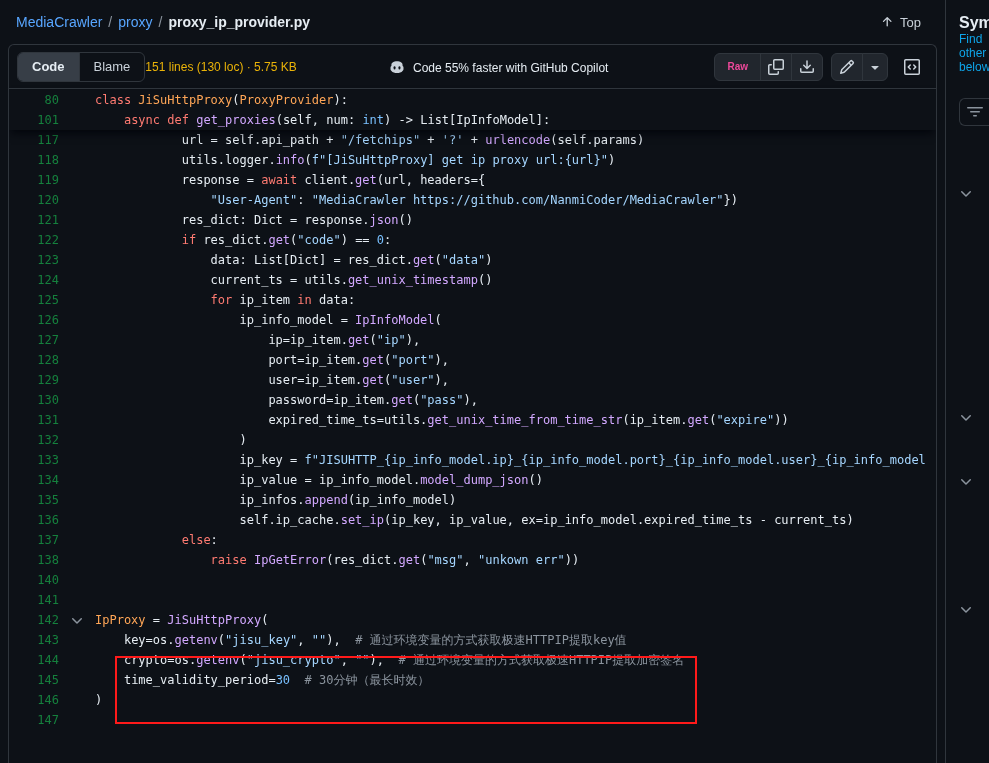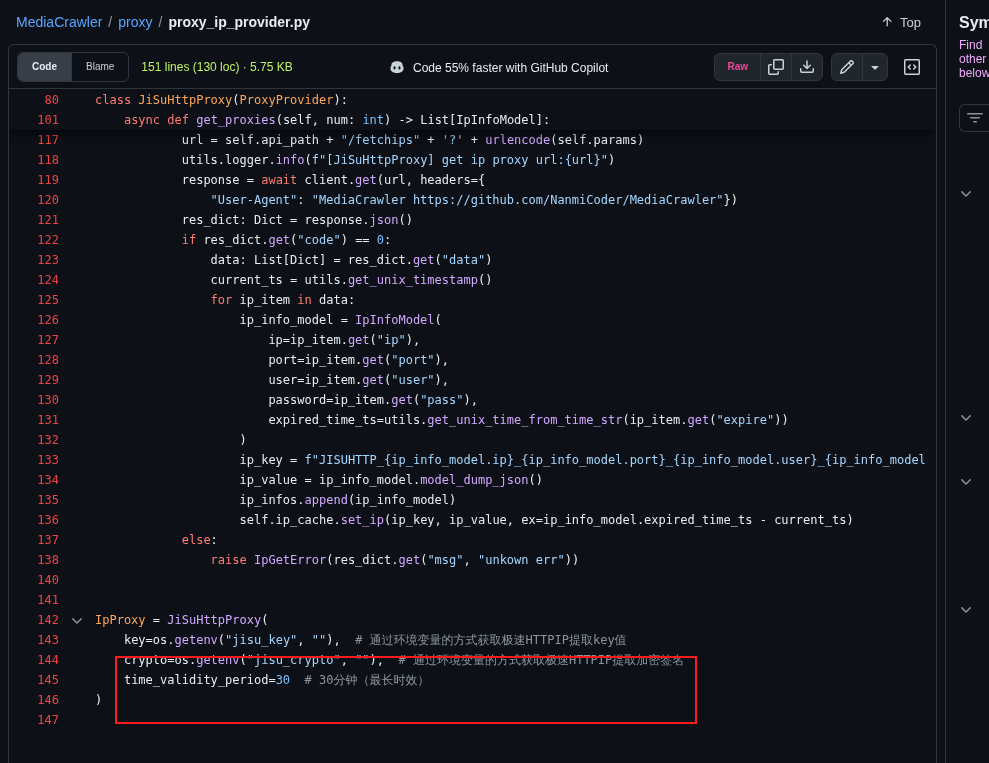--- a/index.html
+++ b/index.html
@@ -14,57 +14,57 @@
   .breadcrumb-bar{height:44px;display:flex;align-items:center;justify-content:space-between;padding:0 16px}
   .crumbs{display:flex;align-items:center;gap:6px;font-size:14px;color:#8b949e;white-space:nowrap}
   .crumb-link{color:#58a6ff;text-decoration:none;cursor:pointer}
   .crumb-file{color:#e6edf3;font-weight:700}
   .top-btn{display:flex;gap:6px;font-size:13px;color:#c9d1d9;padding:4px 8px;border-radius:6px}
 
   
   .file-box{position:absolute;left:8px;right:8px;top:44px;bottom:0;border:1px solid #30363d;border-bottom:none;border-radius:6px 6px 0 0;background:#0d1117;overflow:hidden}
   .toolbar{height:44px;border-bottom:1px solid #30363d;display:flex;align-items:center;padding:0 8px;position:relative}
   .seg{display:inline-flex;height:30px;border:1px solid #30363d;border-radius:6px;overflow:hidden;flex:none}
-  .seg-btn{padding:1px 14px;font-size:10px;color:#c9d1d9;display:flex;align-items:center}
+  .seg-btn{padding:1px 14px;font-size:13px;color:#c9d1d9;display:flex;align-items:center}
   .seg-btn.active{background:#373e47;color:#e6edf3;font-weight:700}
   .seg-btn + .seg-btn{border-left:1px solid #30363d}
-  .meta{color:#bef264;font-size:12px;margin-left:12px;white-space:nowrap}
+  .meta{color:#eab308;font-size:12px;white-space:nowrap}
   .copilot{position:absolute;left:380px;top:50%;transform:translateY(-50%);display:flex;align-items:flex-end;gap:8px;font-size:12px;color:#e6edf3;white-space:nowrap}
   .tb-right{position:absolute;right:8px;top:50%;transform:translateY(-50%);display:flex;align-items:center;gap:8px}
   .btn-group{display:inline-flex}
   .btn{height:28px;display:inline-flex;align-items:center;justify-content:center;background:#21262d;border:1px solid #30363d;color:#ec4899;font-size:10px;font-weight:700;padding:0 12px}
   .btn-group .btn + .btn{margin-left:-1px}
   .btn-group .btn:first-child{border-radius:6px 0 0 6px}
   .btn-group .btn:last-child{border-radius:0 6px 6px 0}
   .icon-btn{width:32px;padding:0}
   .narrow{width:26px}
   .ghost-btn{width:32px;height:28px;display:inline-flex;align-items:center;justify-content:center;border-radius:6px}
 
   
   .code-body{position:absolute;top:45px;left:0;right:0;bottom:0;font-family:"DejaVu Sans Mono","Liberation Mono",monospace;font-size:12px;line-height:20px}
   .rows{padding-top:20px;position:relative;z-index:1}
   .row{display:flex;height:20px;white-space:pre;align-items:center}
-  .ln{width:50px;flex:none;text-align:right;color:#ef4444;font-size:12px;cursor:pointer;user-select:none}
+  .ln{width:50px;flex:none;text-align:right;color:#15803d;font-size:12px;cursor:pointer;user-select:none}
   .foldslot{width:36px;flex:none;display:flex;align-items:center;justify-content:center;color:#8b949e}
   .src{flex:1;overflow:hidden;white-space:pre}
   .sticky{position:absolute;top:0;left:0;right:0;height:40px;background:#0d1117;z-index:3;box-shadow:0 5px 8px -2px rgba(1,4,9,0.85)}
   .hl-box{position:absolute;left:106px;top:566px;width:582px;height:68px;border:2px solid #ff1a1a;z-index:2;pointer-events:none}
 
   .tk-k{color:#ff7b72}
   .tk-fn{color:#d2a8ff}
   .tk-cls{color:#ffa657}
   .tk-s{color:#a5d6ff}
   .tk-n{color:#79c0ff}
   .tk-c{color:#8b949e}
   .tk-p{color:#e6edf3}
 
   
   .symbols{position:absolute;left:945px;top:0;width:44px;height:763px;border-left:1px solid #30363d;background:#0d1117;overflow:hidden;padding:14px 0 0 13px}
   .sym-title{font-size:16px;font-weight:700;color:#e6edf3;white-space:nowrap}
-  .sym-desc{margin-top:6px;font-size:12px;line-height:14px;color:#f0abfc}
+  .sym-desc{margin-top:0;font-size:12px;line-height:14px;color:#0ea5e9}
   .sym-desc div{white-space:nowrap}
   .sym-filter{margin-top:24px;width:31px;height:28px;border:1px solid #30363d;border-radius:6px 0 0 6px;border-right:none;display:flex;align-items:center;padding-left:7px;color:#8b949e}
   .sym-chev{position:absolute;left:12px;width:16px;height:16px;color:#8b949e;cursor:pointer}
 </style>
 </head>
 <body>
 
 <div class="main">
 
   <div class="breadcrumb-bar">

